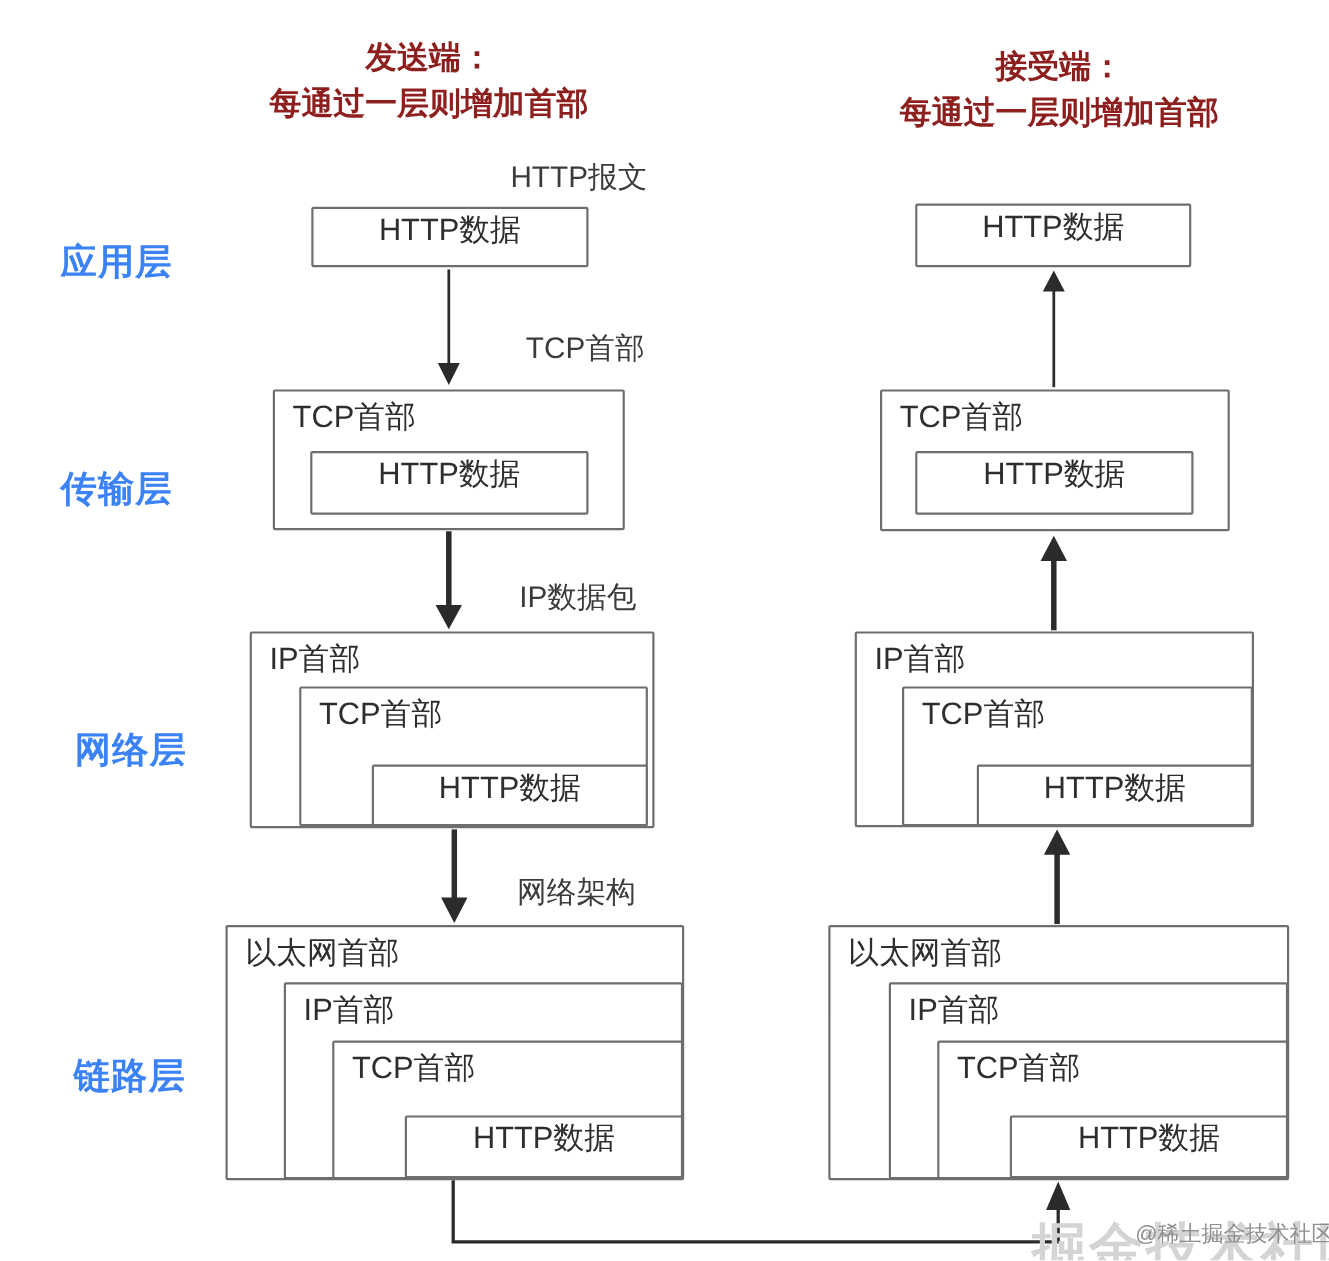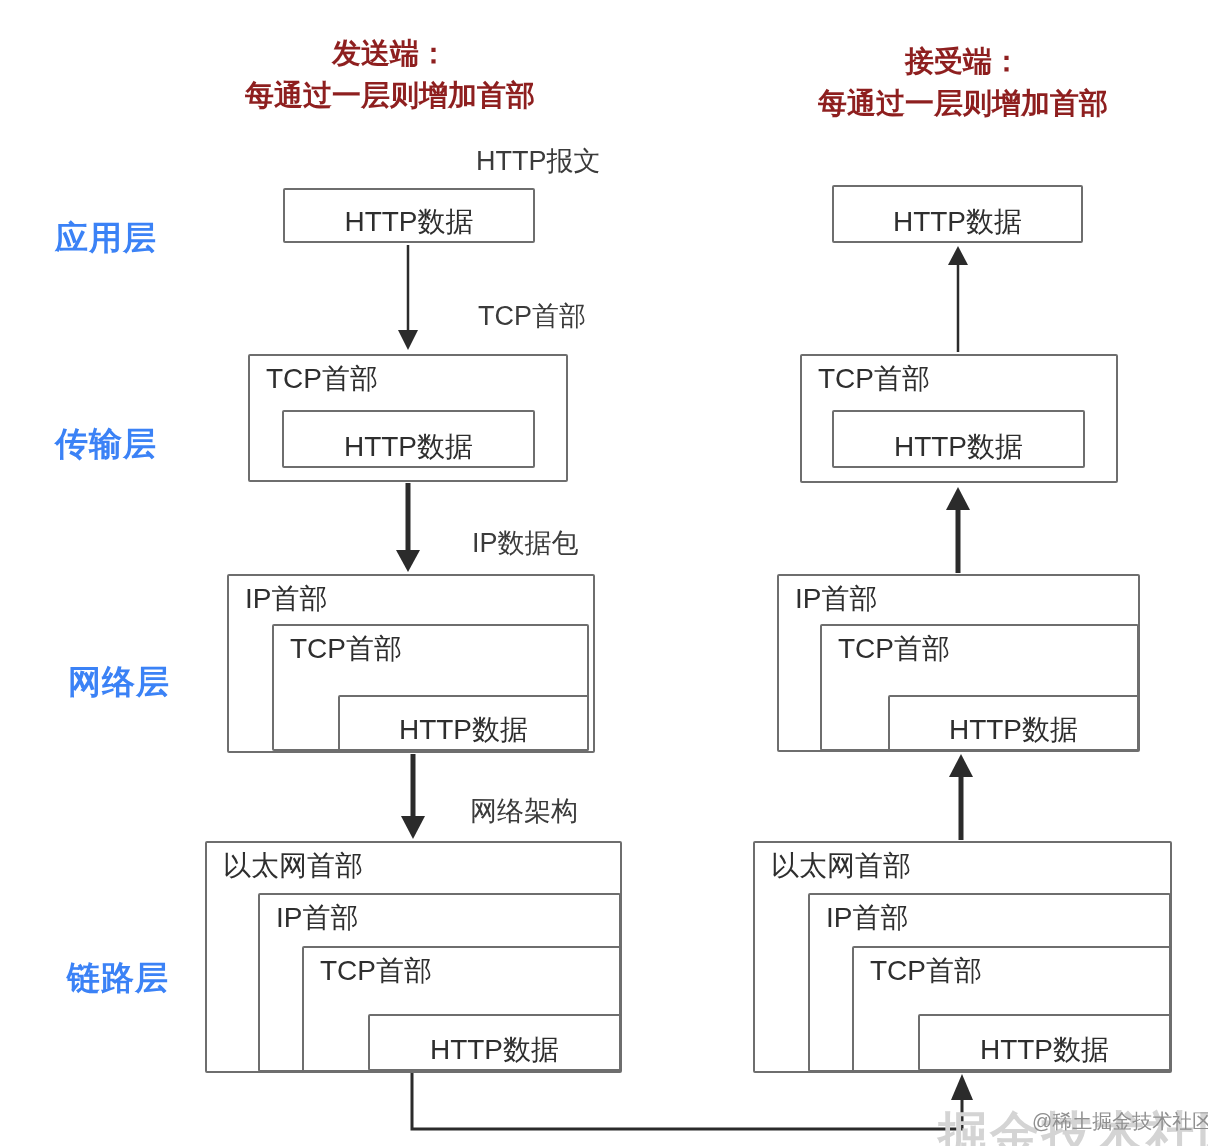--- a/index.html
+++ b/index.html
@@ -36,21 +36,21 @@
   }
   .box {
     position: absolute;
     border: 2px solid #6e6e6e;
     background: #ffffff;
     box-sizing: border-box;
     border-radius: 2px;
   }
   .box.centered {
     display: flex;
-    align-items: flex-end;
+    align-items: flex-start;
     justify-content: center;
   }
   .box .box-label,
   .box.centered span {
     font-size: 28px;
     color: #2e2e2e;
     white-space: nowrap;
   }
   .box.titled .box-label {
     position: absolute;
@@ -134,21 +134,21 @@
   <div class="hdr" style="left:733px; top:40px;">
     <div>接受端：</div>
     <div>每通过一层则增加首部</div>
   </div>
 
   <div class="layer-label" style="left:55px; top:216px;">应用层</div>
   <div class="layer-label" style="left:55px; top:422px;">传输层</div>
   <div class="layer-label" style="left:68px; top:660px;">网络层</div>
   <div class="layer-label" style="left:67px; top:956px;">链路层</div>
 
-  <div class="annot" style="left:476px; top:143px;">HTTP报文</div>
+  <div class="annot" style="left:464px; top:143px;">HTTP报文</div>
   <div class="annot" style="left:478px; top:298px;">TCP首部</div>
   <div class="annot" style="left:472px; top:525px;">IP数据包</div>
   <div class="annot" style="left:470px; top:793px;">网络架构</div>
 
   <div class="box centered" style="left:283px; top:188px; width:252px; height:55px;">
     <span>HTTP数据</span>
   </div>
 
   <div class="box titled" style="left:248px; top:354px; width:320px; height:128px;">
     <span class="box-label">TCP首部</span>

